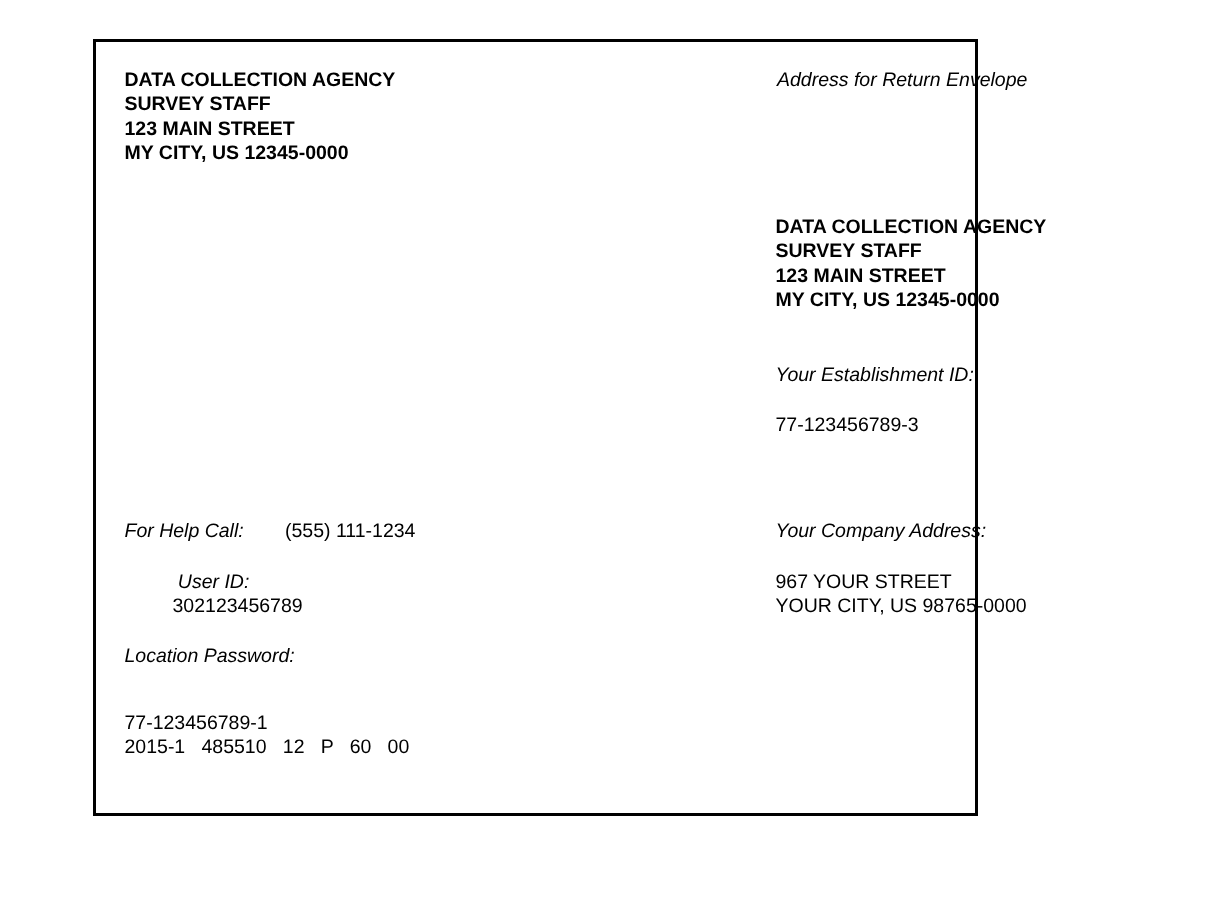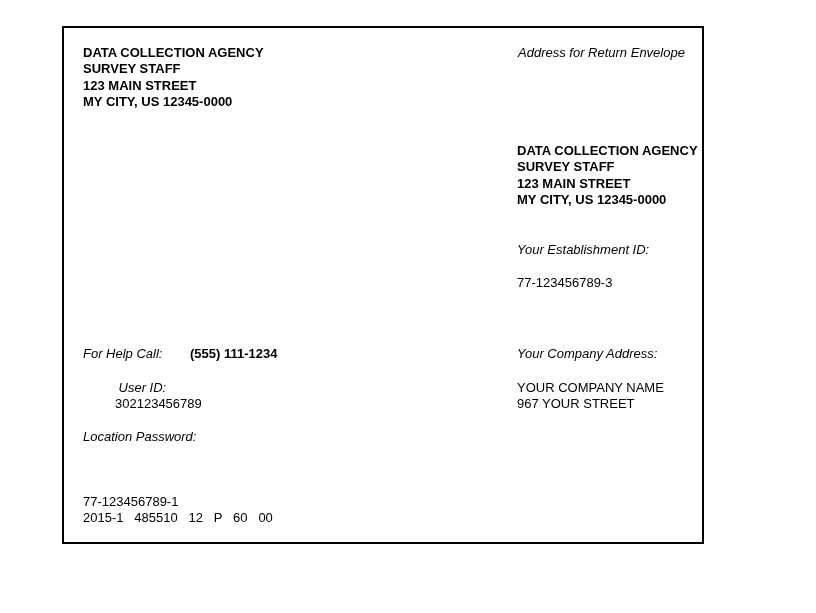--- a/index.html
+++ b/index.html
@@ -12,21 +12,21 @@
     height: 613px;
     position: relative;
     font-family: "Liberation Sans", sans-serif;
     color: #000000;
     overflow: hidden;
   }
   .doc-box {
     position: absolute;
     left: 62px;
     top: 26px;
-    width: 642px;
+    width: 590px;
     height: 518px;
     border: 2px solid #000000;
     box-sizing: border-box;
     background: #ffffff;
   }
   .abs { position: absolute; }
   .txt {
     font-size: 13px;
     line-height: 16.3px;
     white-space: nowrap;
@@ -56,36 +56,36 @@
     <div>123 MAIN STREET</div>
     <div>MY CITY, US 12345-0000</div>
   </div>
 
   <div class="abs txt bi" style="left:453px; top:214px;">Your Establishment ID:</div>
   <div class="abs txt" style="left:453px; top:247px;">77-123456789-3</div>
 
 
   <div class="abs txt" style="left:19px; top:318px; width:300px;">
     <span class="bi">For Help Call:</span>
-    <span class="abs" style="left:107px; top:0;font-weight:bold;">(555) 111-1234</span>
+    <span class="abs" style="left:107px; top:0;">(555) 111-1234</span>
   </div>
 
   <div class="abs txt" style="left:19px; top:352px;text-align:center;">
     <div class="bi">User ID:</div>
     <div class="indent">302123456789</div>
   </div>
 
   <div class="abs txt" style="left:19px; top:401px;">
     <div class="bi">Location Password:</div>
   </div>
 
   <div class="abs txt bi" style="left:453px; top:318px;text-align:right;">Your Company Address:</div>
   <div class="abs txt" style="left:453px; top:352px;">
-    <div>YOUR COMPANY NAME</div>
     <div>967 YOUR STREET</div>
+    <div>YOUR CITY, US 98765-0000</div>
   </div>
 
-  <div class="abs txt" style="left:19px; top:466px;">
+  <div class="abs txt" style="left:19px; top:446px;">
     <div class="pre">77-123456789-1</div>
     <div class="pre">2015-1   485510   12   P   60   00</div>
   </div>
 
 </div>
 
 </body></html>

